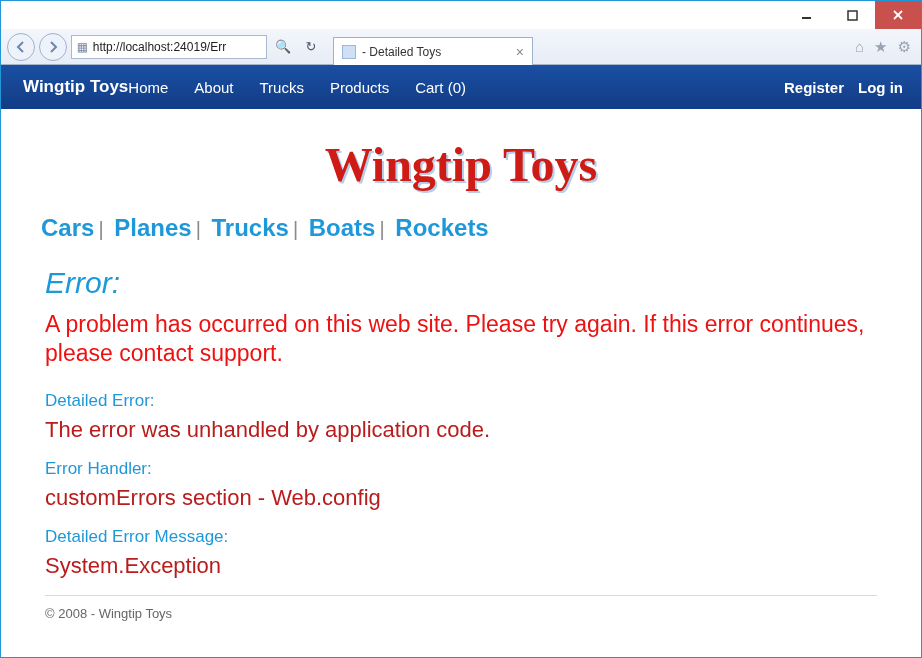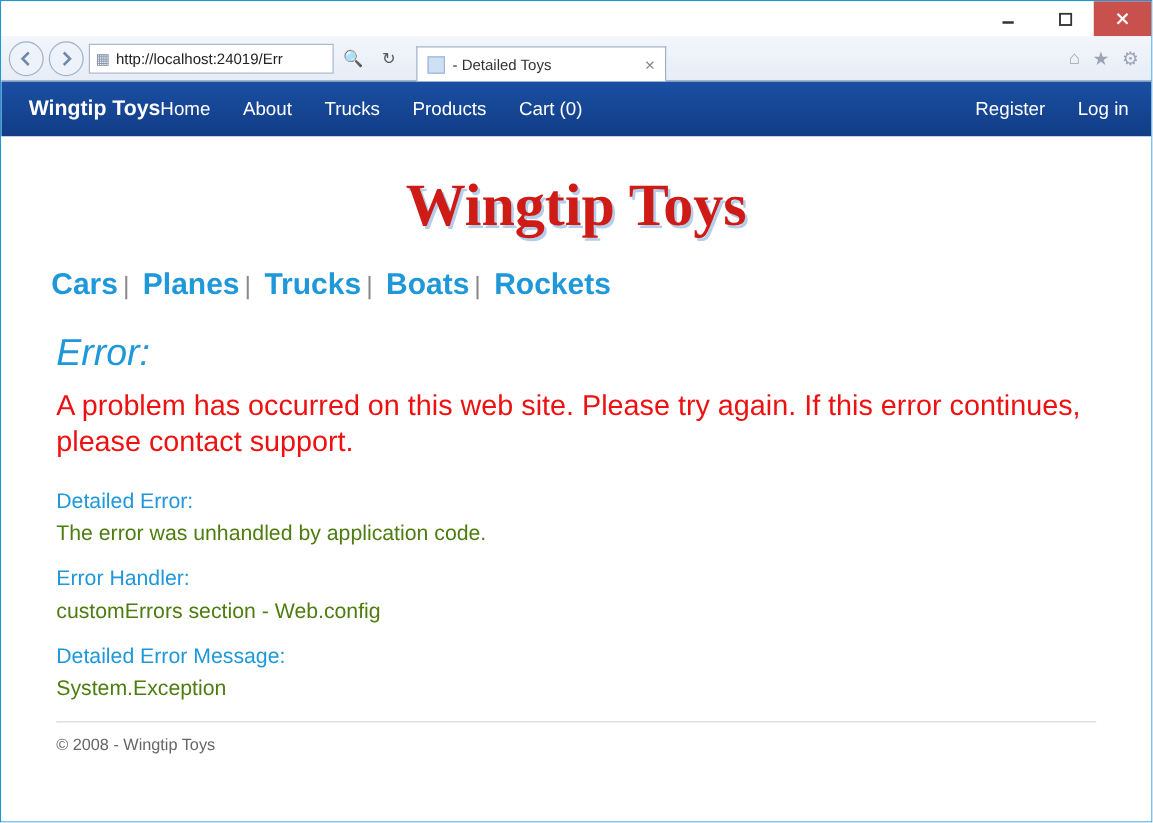--- a/index.html
+++ b/index.html
@@ -19,33 +19,33 @@
     .tbbtn        { width:24px; height:24px; border:1px solid transparent; display:flex; align-items:center; justify-content:center; color:#556; font-size:13px; }
     .tabstrip     { flex:1; display:flex; align-items:flex-end; height:100%; padding-left:6px; }
     .tab          { height:28px; min-width:200px; background:#fff; border:1px solid #9fb2cc; border-bottom:none; display:flex; align-items:center; padding:0 8px; gap:6px; font-size:12px; color:#333; position:relative; top:1px; }
     .tab .favicon { width:14px; height:14px; background:#cfe0f5; border:1px solid #9cb7da; }
     .tab .x       { margin-left:auto; color:#888; font-size:14px; } 
     
     .page-nav     { background:linear-gradient(#1a4fa3,#123c85); color:#fff; height:44px; display:flex; align-items:center; padding:0 18px 0 22px; font-size:15px; }
     .brand        { font-weight:600; font-size:17px; }
     .navlinks     { display:flex; gap:26px; }
     .navlinks a   { color:#fff; text-decoration:none; }
-    .nav-right    { margin-left:auto; display:flex; gap:26px; }
+    .nav-right    { margin-left:auto; display:flex; gap:14px;font-weight:bold; }
     .nav-right a  { color:#fff; text-decoration:none; }
     
     .content      { flex:1; overflow:auto; background:#fff; }
     .inner        { max-width:840px; margin:0 auto; padding:18px 0 10px; }
     .logo         { font-family:"Comic Sans MS","Brush Script MT",cursive; font-size:48px; font-weight:700; text-align:center; color:#cf1b16; text-shadow:2px 2px 0 #b4cdea; margin:10px 0 22px; }
     .cats         { text-align:left; font-size:24px; font-weight:700; color:#1f98d9; margin-bottom:24px; }
     .cats a       { color:#1f98d9; text-decoration:none; }
     .cats .sep    { color:#8a8a8a; font-weight:400; padding:0 4px; font-size:20px; }
     h2.err        { font-size:30px; font-weight:400; color:#1f98d9; margin:6px 0 10px; padding:0 4px;font-style:italic; }
     h3.msg        { font-size:23px; font-weight:400; color:#e11; line-height:1.28; padding:0 4px; margin-bottom:22px; }
     .lbl          { color:#1f98d9; font-size:17px; margin:0 4px 6px; }
-    .val          { color:#4d7c0f; font-size:17px; margin:0 4px 16px; }
+    .val          { color:#b91c1c; font-size:22px; margin:0 4px 16px; }
     hr.rule       { border:none; border-top:1px solid #d9d9d9; margin:6px 4px 10px; }
     .foot         { color:#666; font-size:13px; padding:0 4px 14px; }
     
     .toolbar .ieicons { margin-left:auto; display:flex; gap:10px; padding-right:4px; color:#9aa4b5; }
     .toolbar .ieicons span{ font-size:15px; cursor:default; }
   </style>
 </head>
 <body>
 
 <div class="window">

